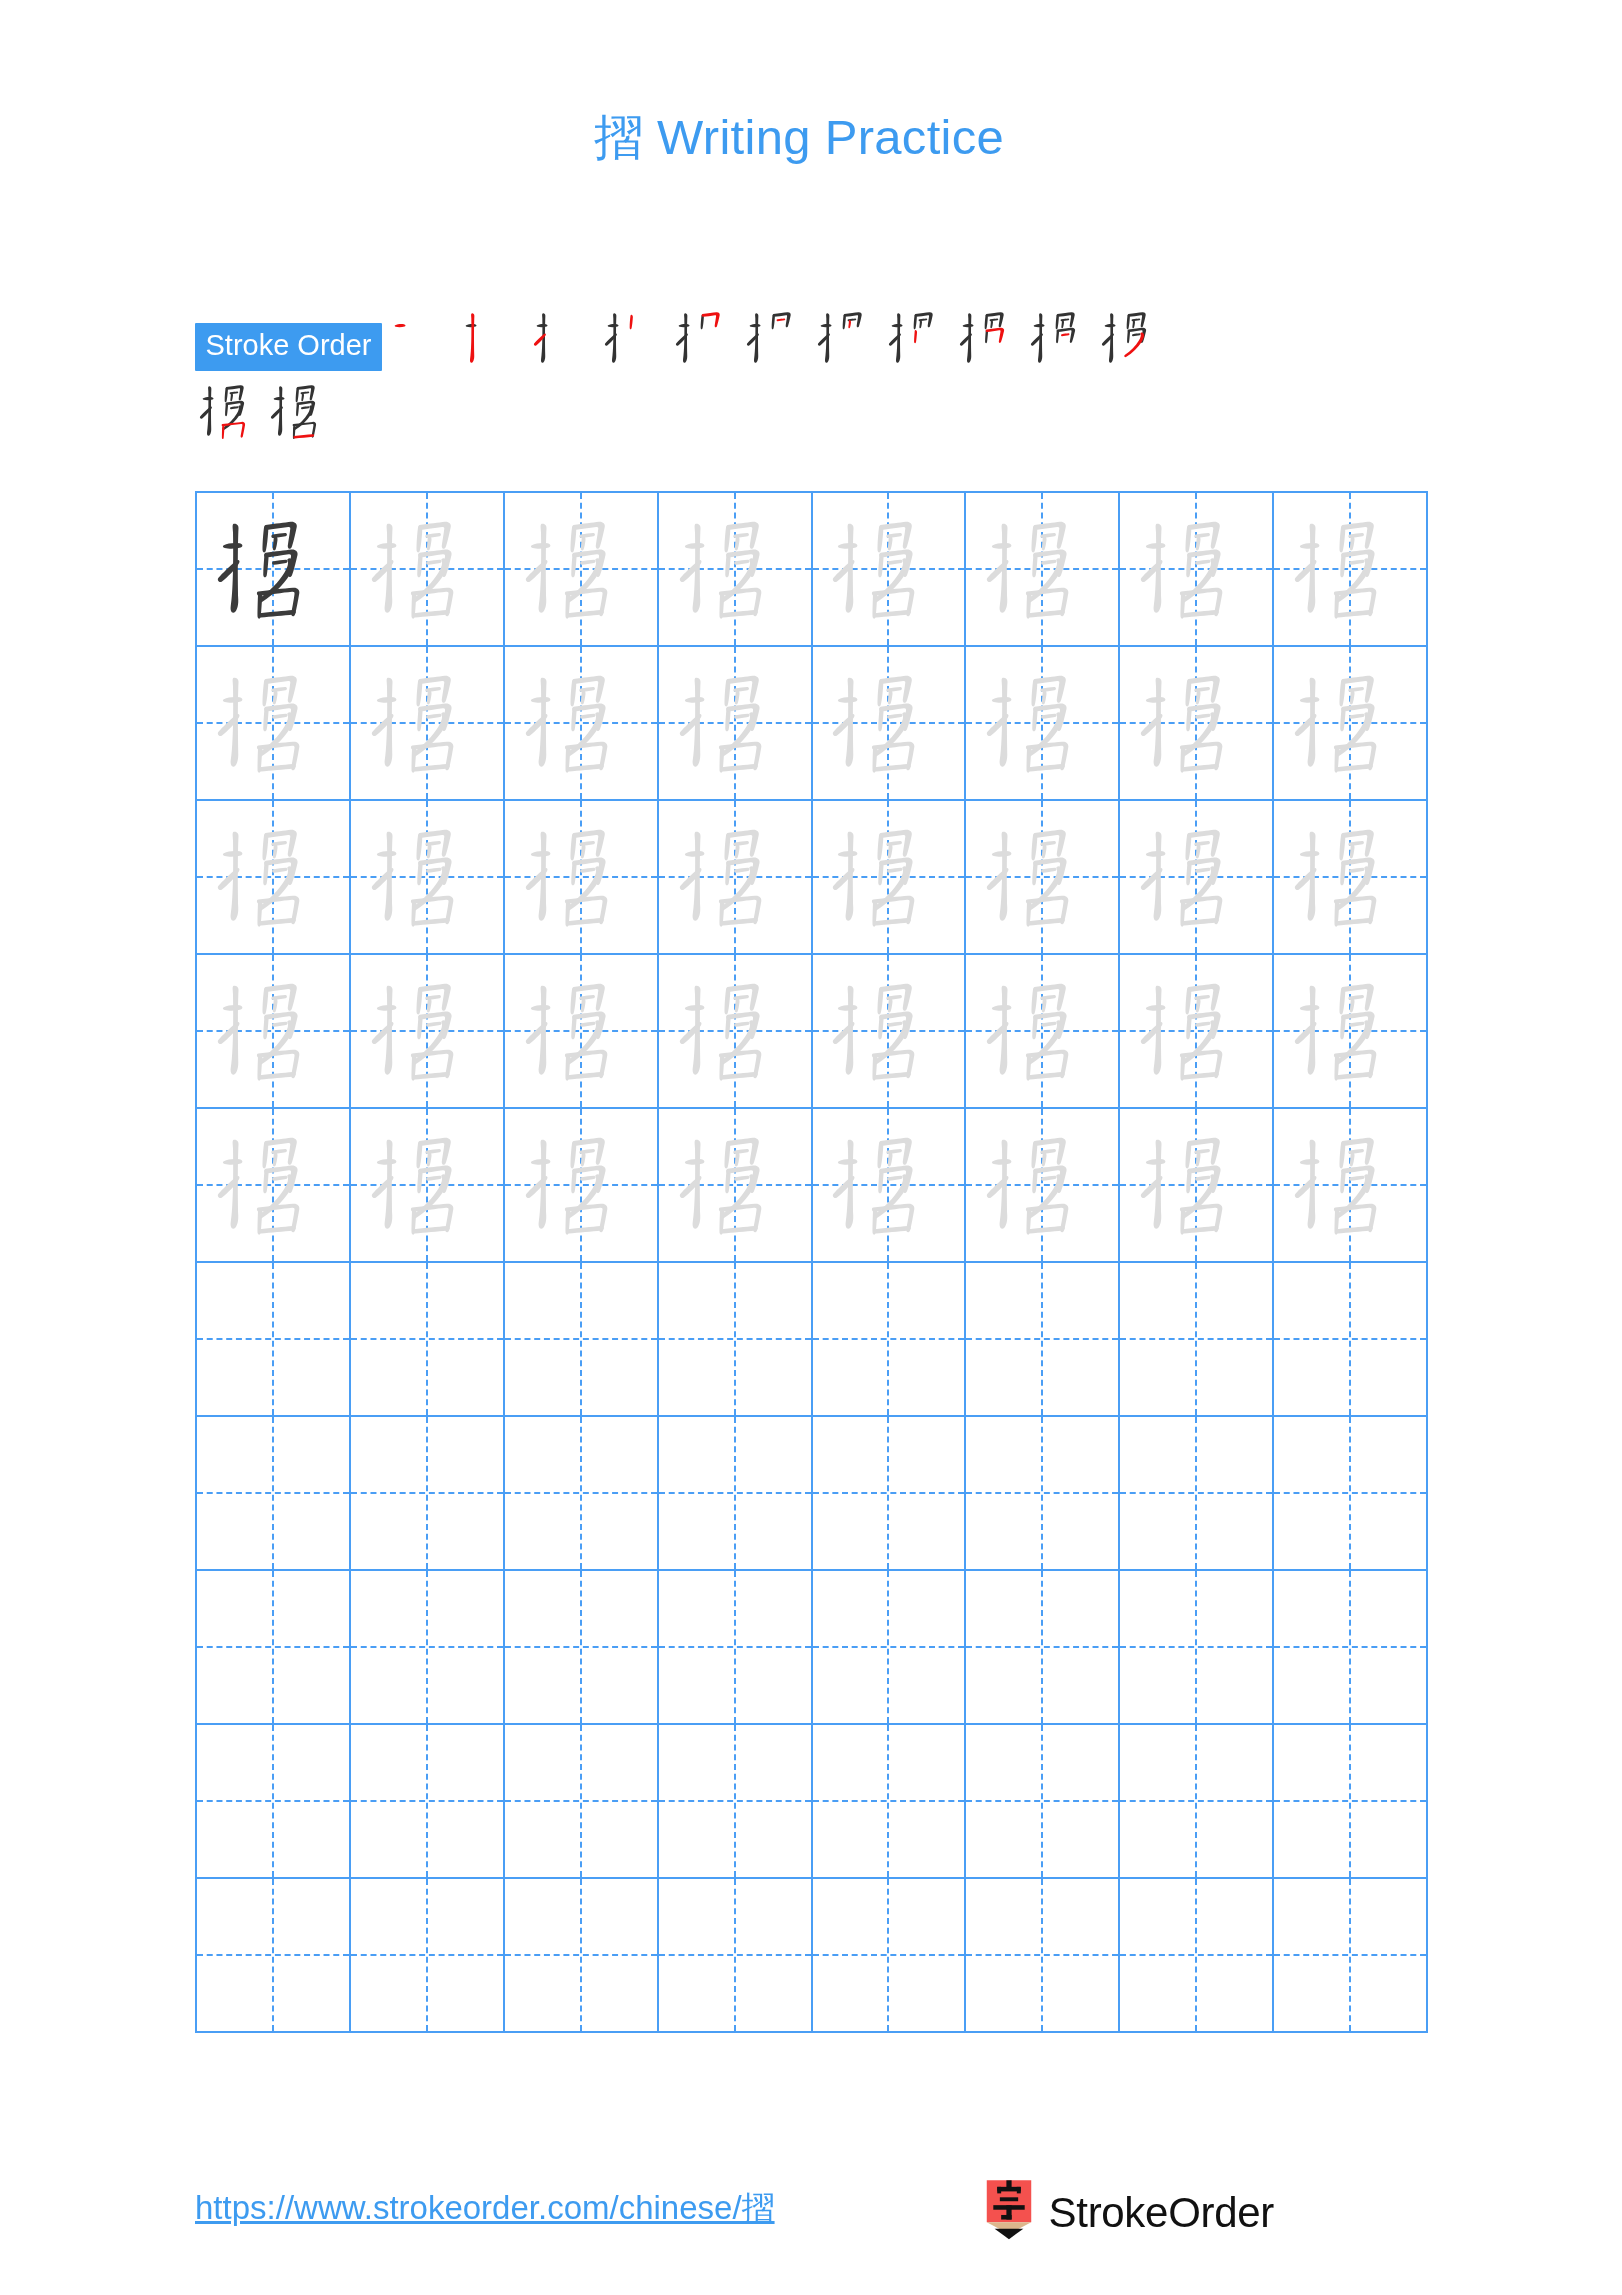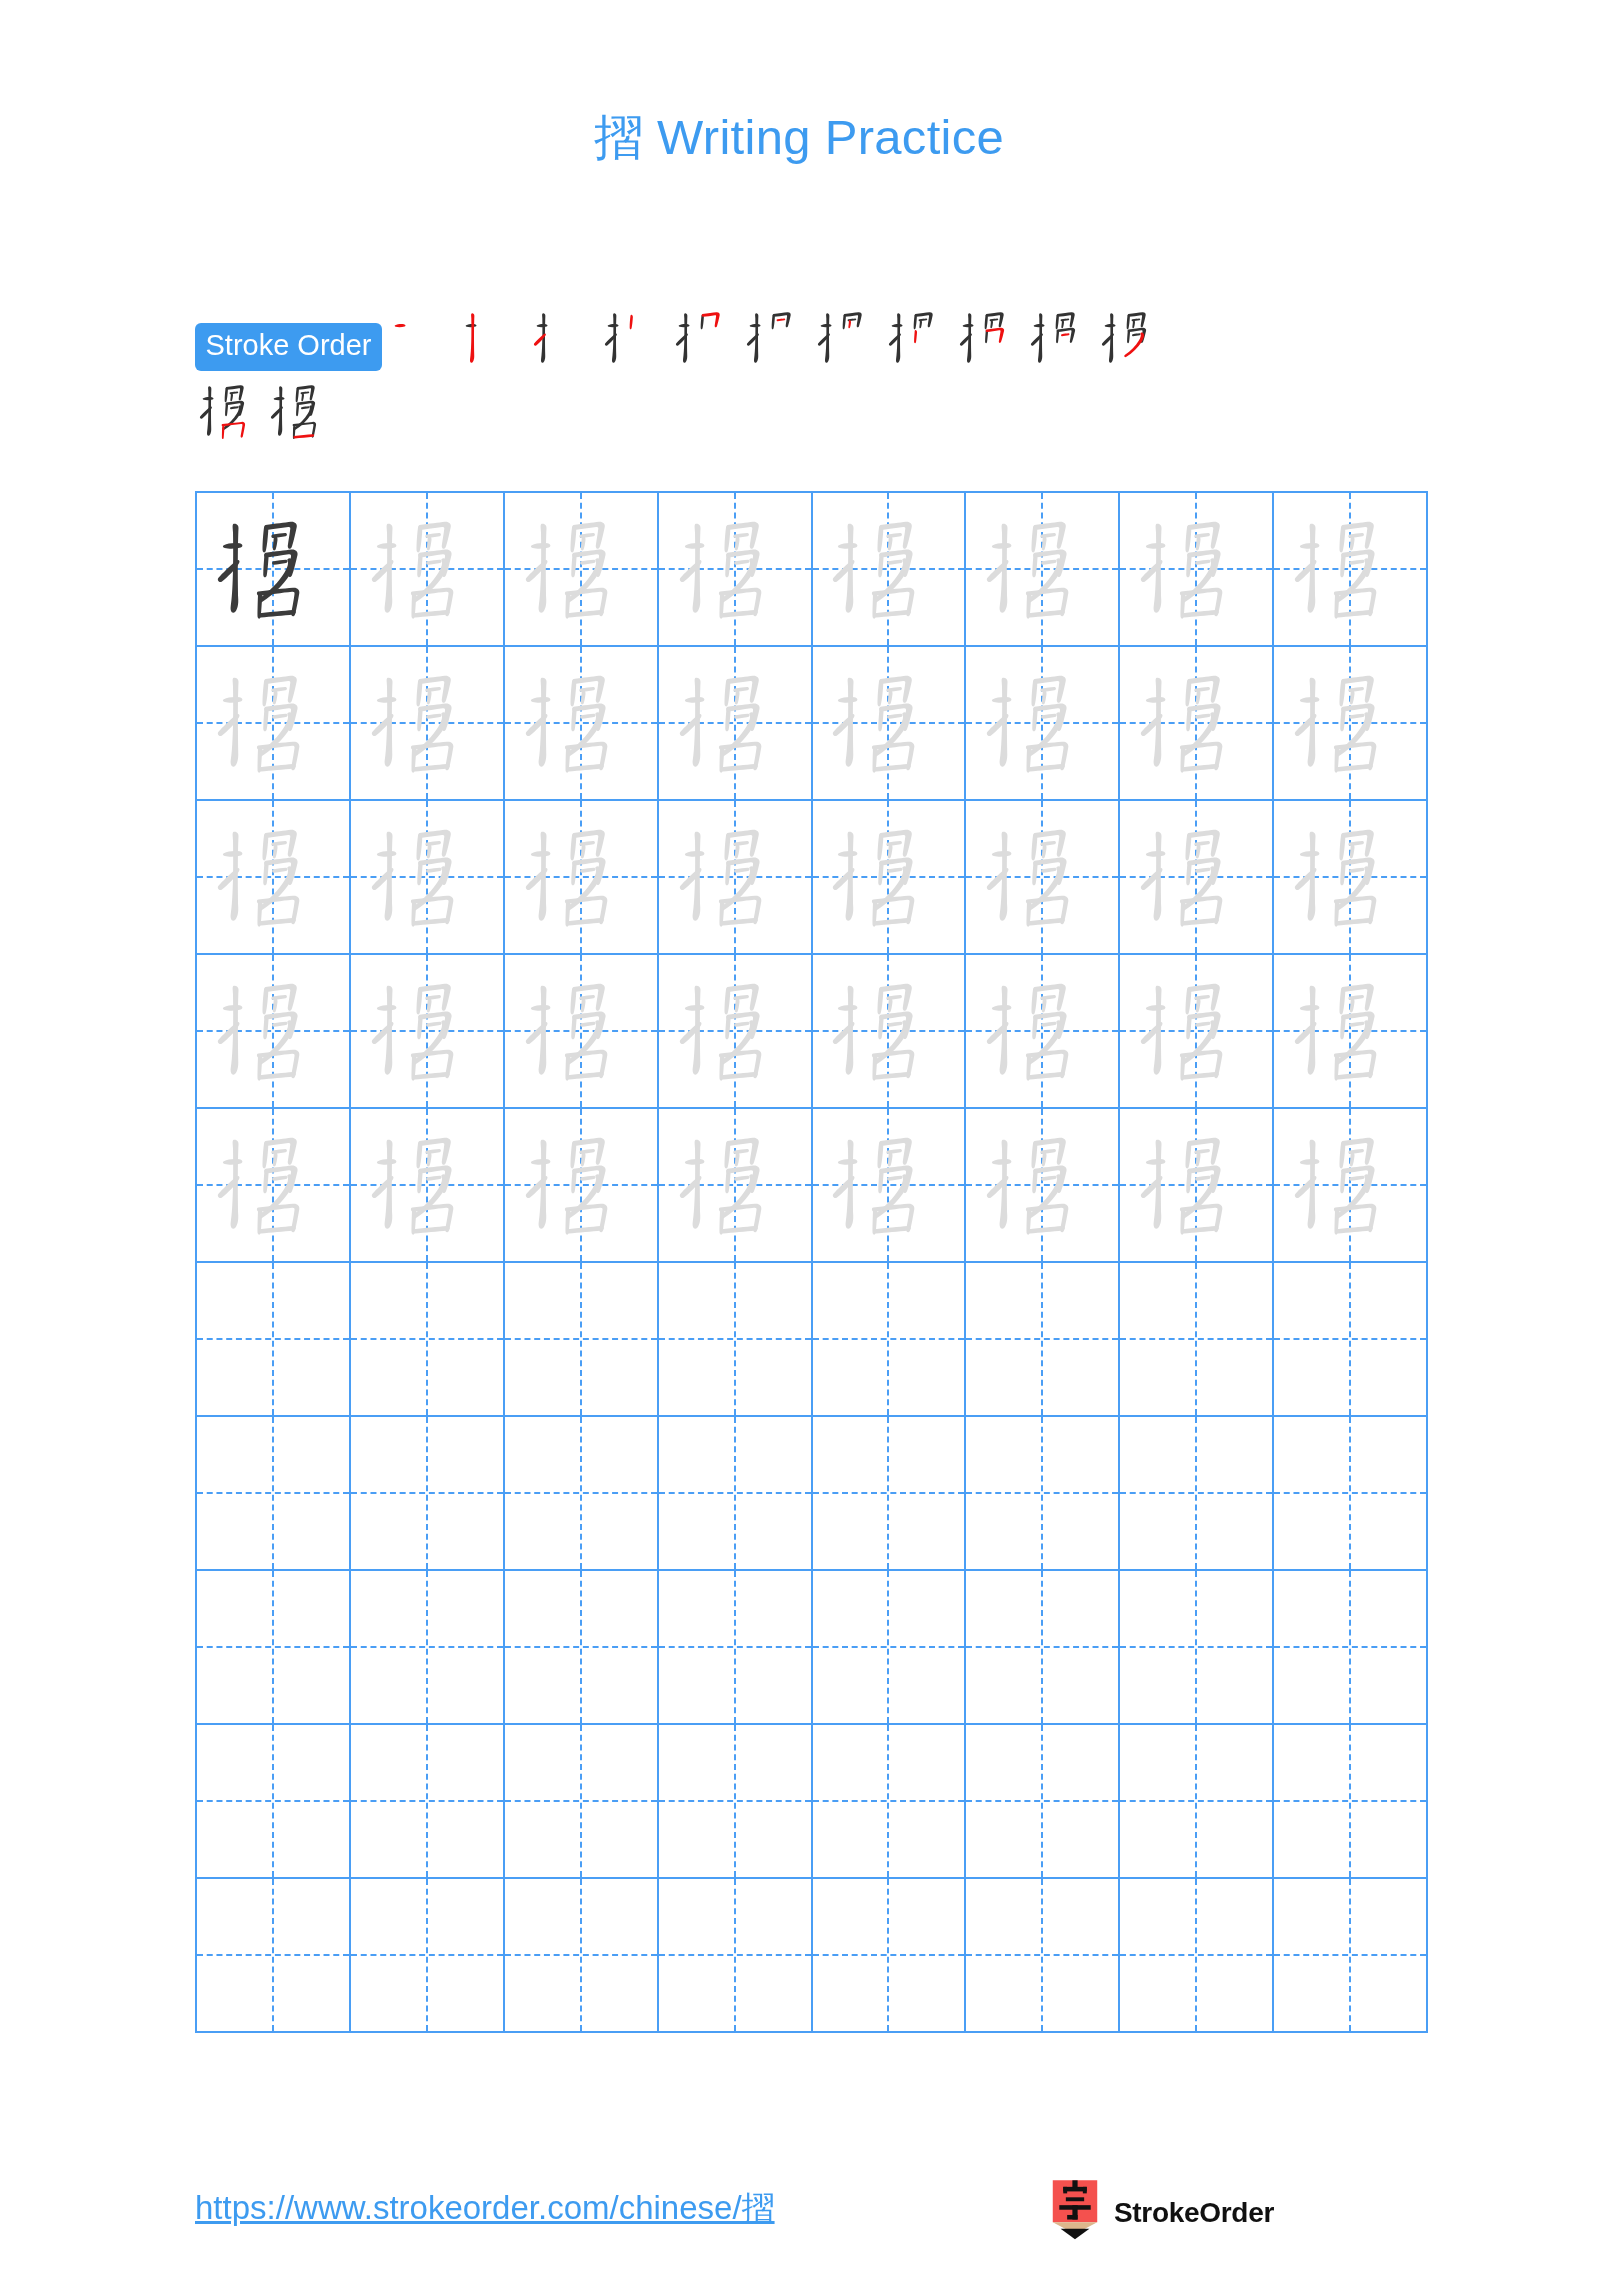--- a/index.html
+++ b/index.html
@@ -45,21 +45,21 @@
     align-items: flex-end;
     min-height: 73px;
   }
   .stroke-badge {
     display: inline-block;
     background: #3d9bf0;
     color: #ffffff;
     font-size: 29px;
     line-height: 1;
     padding: 8.5px 10.5px 11px 10.5px;
-    border-radius: 6px;
+    border-radius: 1px;
     white-space: nowrap;
     margin-right: 5.2px;
     margin-bottom: 3.9px;
   }
   .stroke-cell {
     width: 71px;
     height: 73px;
     position: relative;
     flex: 0 0 auto;
   }
@@ -162,22 +162,22 @@
     align-items: center;
     gap: 14.4px;
   }
   .brand-logo {
     width: 50px;
     height: 68px;
     position: relative;
     flex: 0 0 auto;
   }
   .brand-name {
-    font-size: 28px;
-    font-weight: bold;
+    font-size: 42px;
+    font-weight: normal;
     color: #111111;
     letter-spacing: -0.3px;
     white-space: nowrap;
   }
 </style>
 </head>
 <body>
 
 <div class="page-title">
   <span class="han">摺</span><span> Writing Practice</span>

